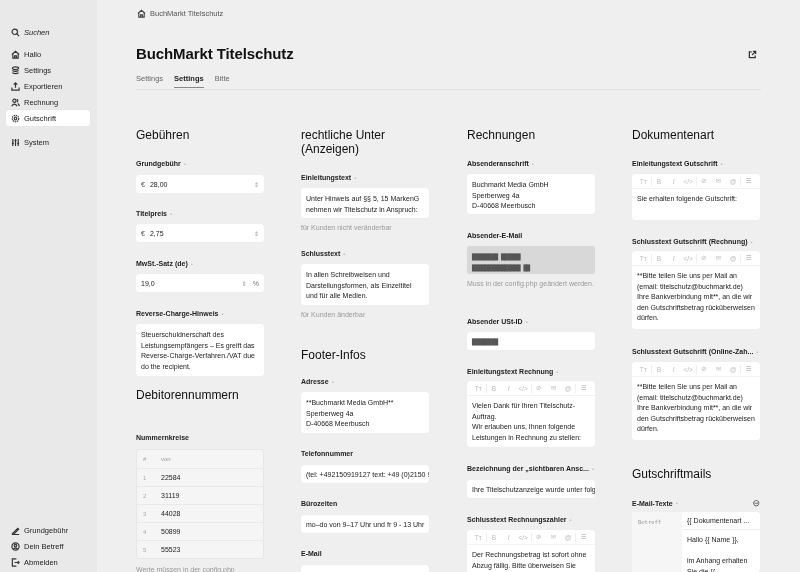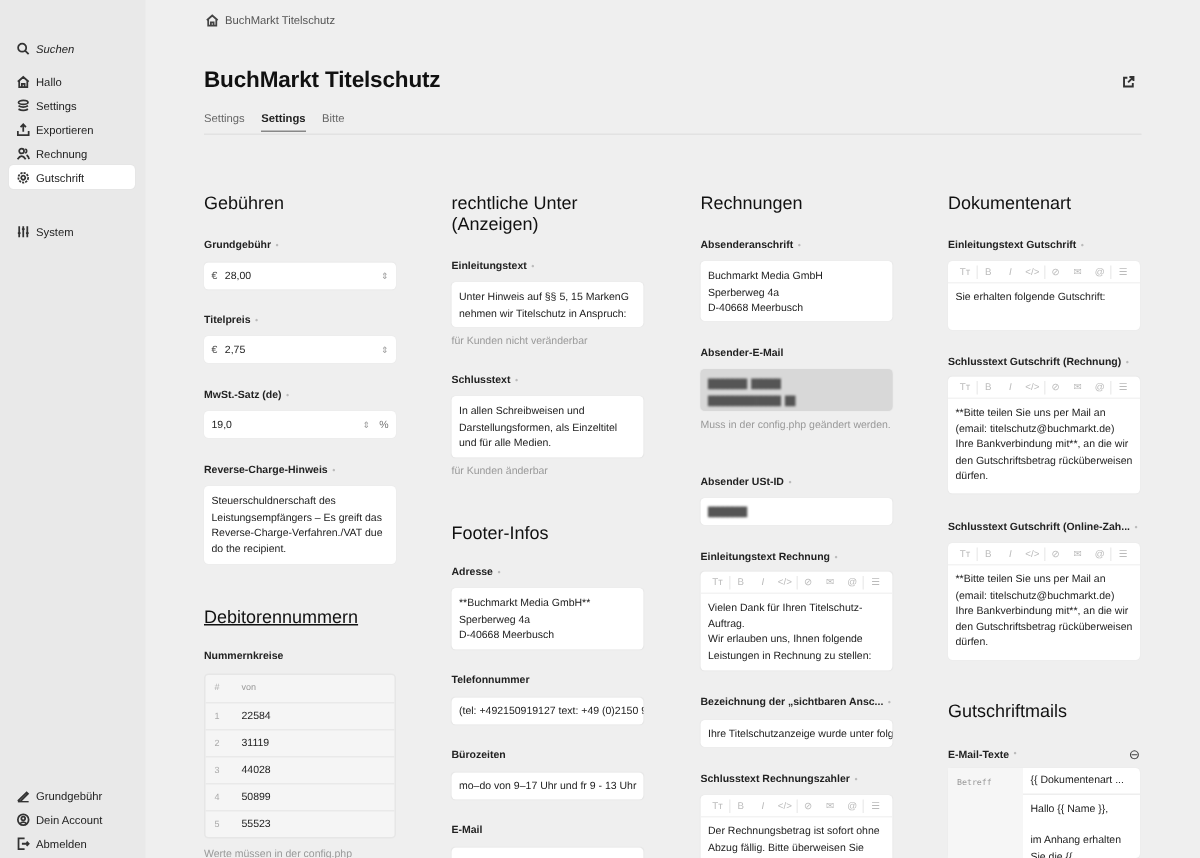--- a/index.html
+++ b/index.html
@@ -110,21 +110,21 @@
   </div>
   <div class="side-item active" style="top:110px;">
     <span class="ico">
         <svg viewBox="0 0 10 10">
           <circle cx="5" cy="5" r="1.5"></circle>
           <circle cx="5" cy="5" r="3.6" stroke-dasharray="1.6 0.8"></circle>
         </svg>
       </span>
     <span>Gutschrift</span>
   </div>
-  <div class="side-item" style="top:134px;margin-top:12px;">
+  <div class="side-item" style="top:134px;">
     <span class="ico">
         <svg viewBox="0 0 10 10">
           <path d="M2 1 V9 M5 1 V9 M8 1 V9"></path>
           <path d="M1 6 H3 M4 3 H6 M7 6 H9"></path>
         </svg>
       </span>
     <span>System</span>
   </div>
 
   <div class="side-item" style="top:522px;">
@@ -136,21 +136,21 @@
     <span>Grundgebühr</span>
   </div>
   <div class="side-item" style="top:538px;">
     <span class="ico">
         <svg viewBox="0 0 10 10">
           <circle cx="5" cy="5" r="4"></circle>
           <circle cx="5" cy="4" r="1.4"></circle>
           <path d="M2.5 8 Q5 5.5 7.5 8"></path>
         </svg>
       </span>
-    <span>Dein Account</span>
+    <span>Dein Betreff</span>
   </div>
   <div class="side-item" style="top:554px;">
     <span class="ico">
         <svg viewBox="0 0 10 10">
           <path d="M6 1 H1.5 V9 H6 M4 5 H9 M7.5 3.5 L9 5 L7.5 6.5"></path>
         </svg>
       </span>
     <span>Abmelden</span>
   </div>
 </div>
@@ -209,21 +209,21 @@
       <span class="spin">⇕</span>
       <span class="suf">%</span>
     </div>
 
     <div class="abs field-label" style="top:182px;">
         <span>Reverse-Charge-Hinweis</span>
         <span class="req">•</span>
       </div>
     <div class="abs textarea" style="top:196px; width:128px; height:52px;">Steuerschuldnerschaft des Leistungsempfängers – Es greift das Reverse-Charge-Verfahren./VAT due do the recipient.</div>
 
-    <div class="abs sec-title" style="top:276px;text-decoration:underline;">Debitorennummern</div>
+    <div class="abs sec-title" style="top:260px;">Debitorennummern</div>
     <div class="abs field-label" style="top:306px;">Nummernkreise</div>
     <div class="abs numtable" style="top:321px;">
       <div class="row head">
         <span class="c1">#</span>
         <span class="c2">von</span>
       </div>
       <div class="row">
           <span class="c1">1</span>
           <span class="c2">22584</span>
         </div>

